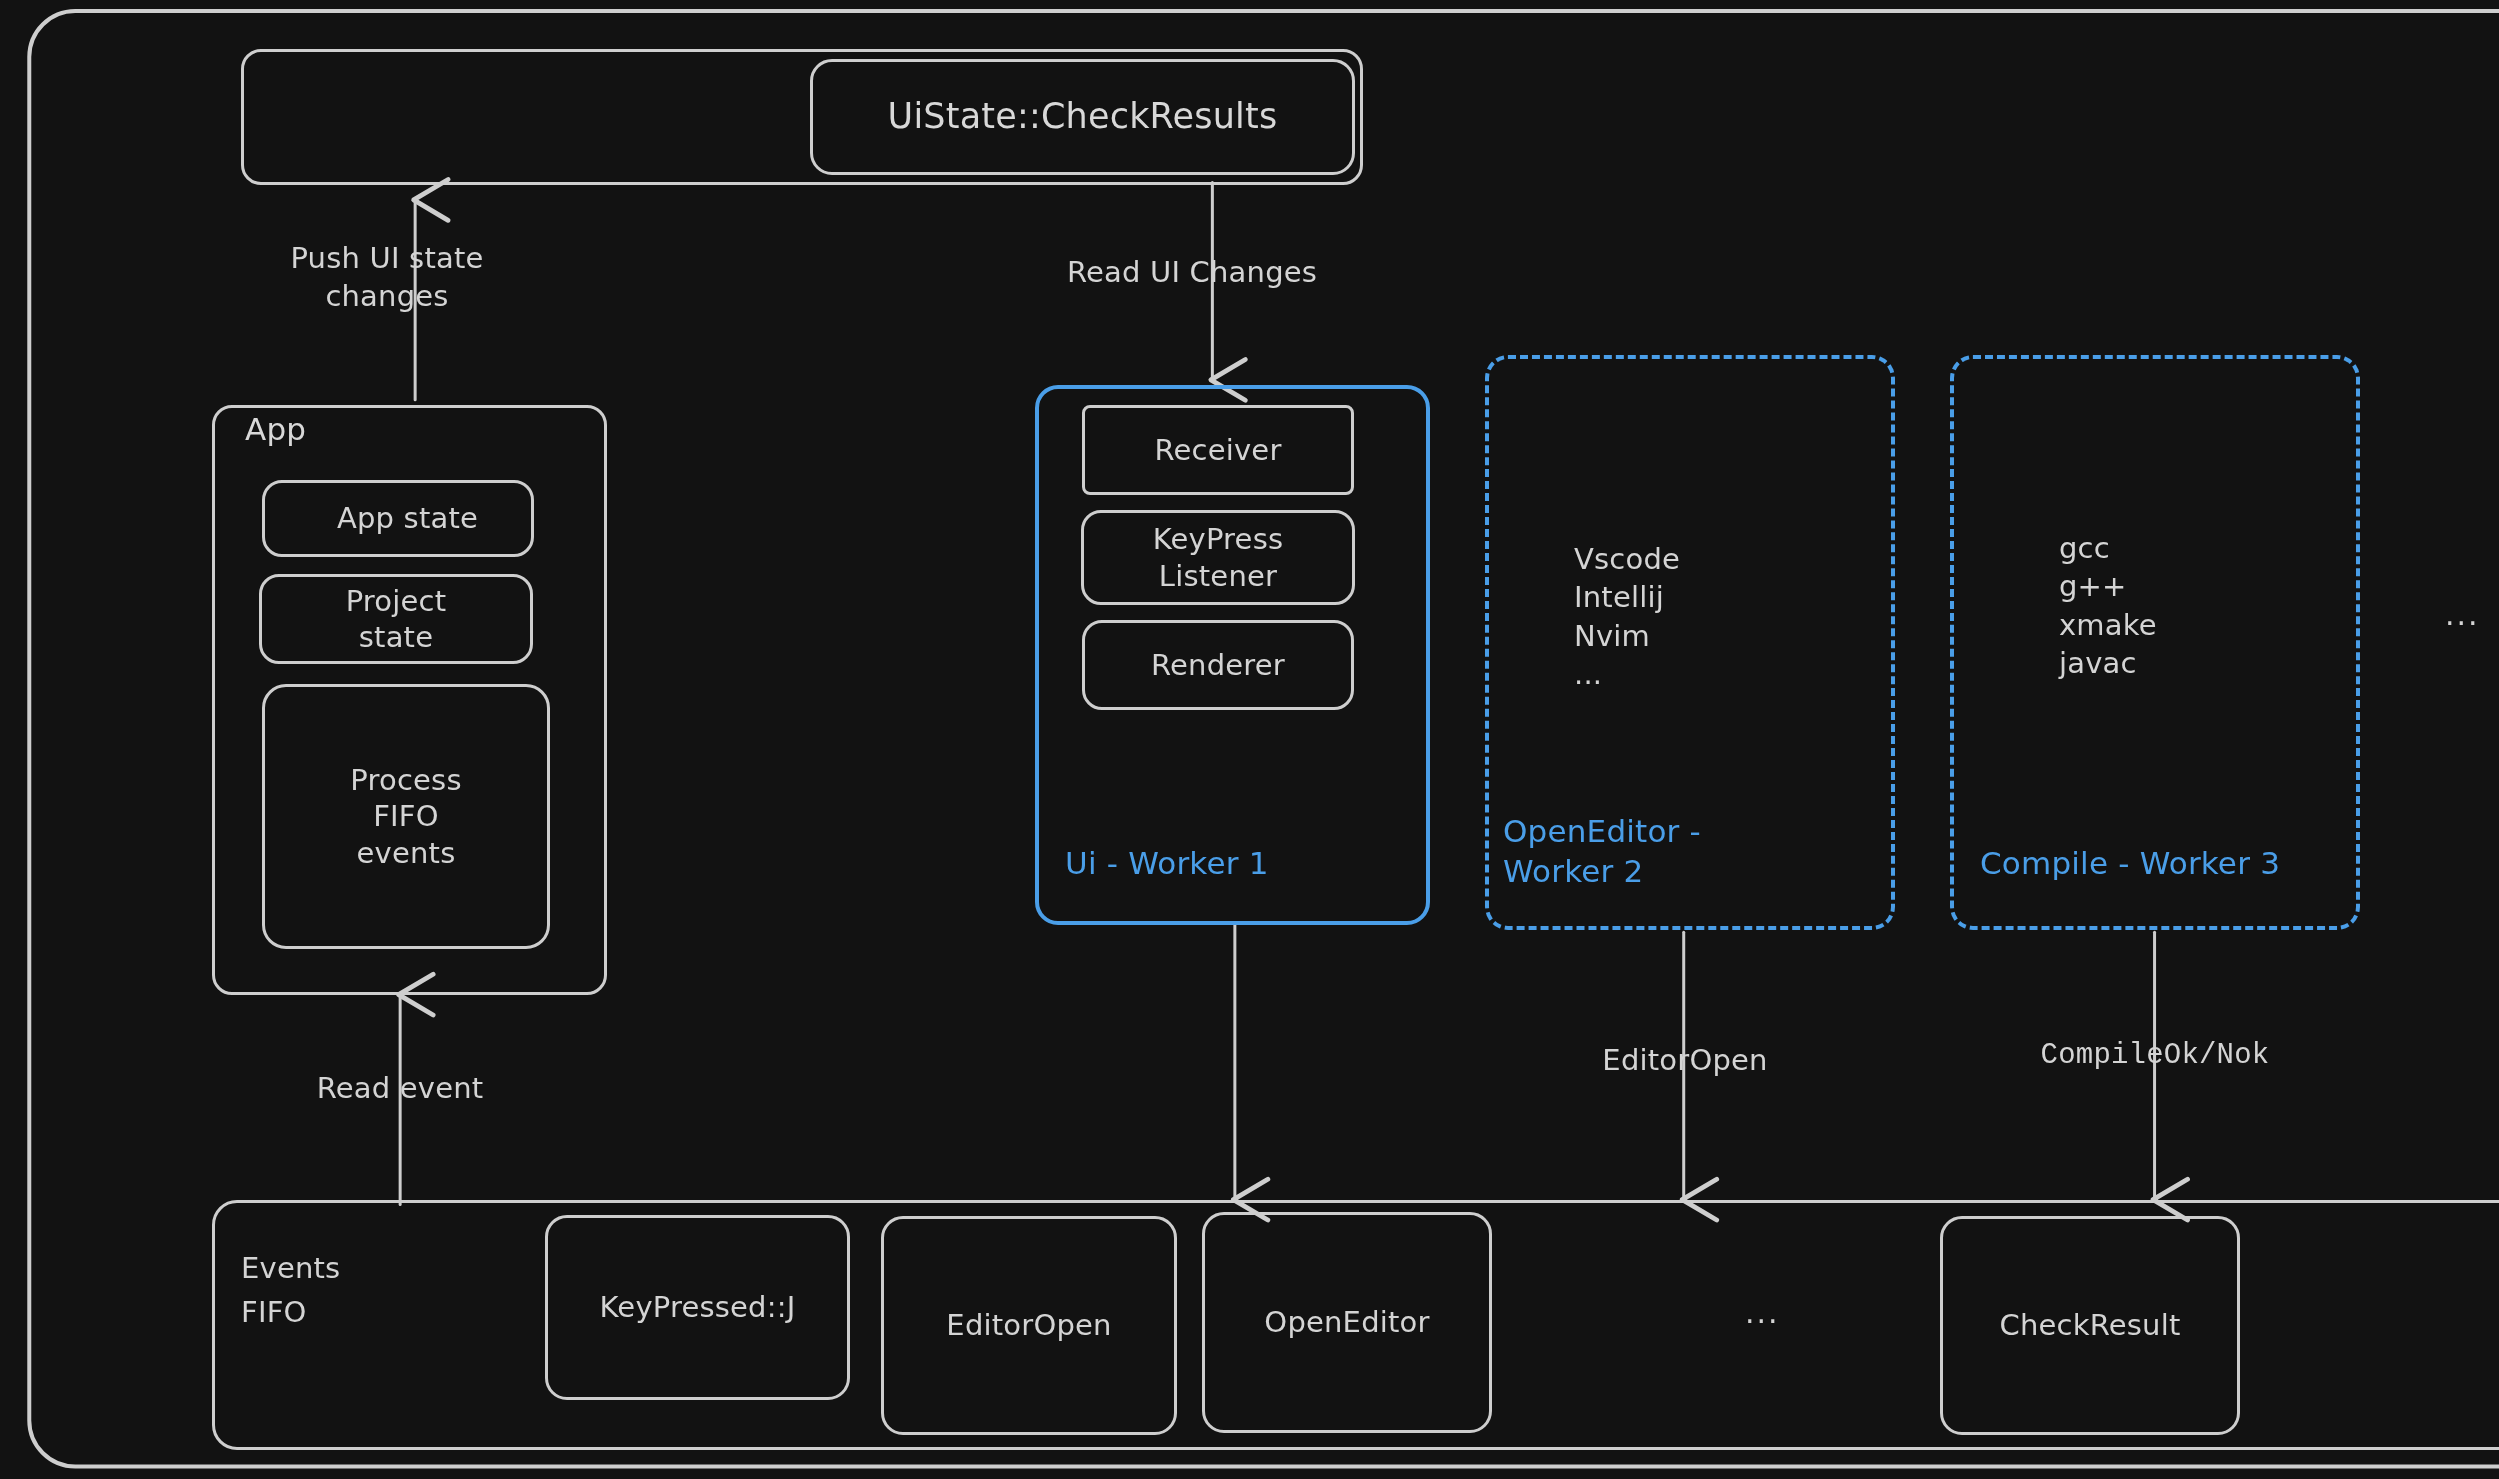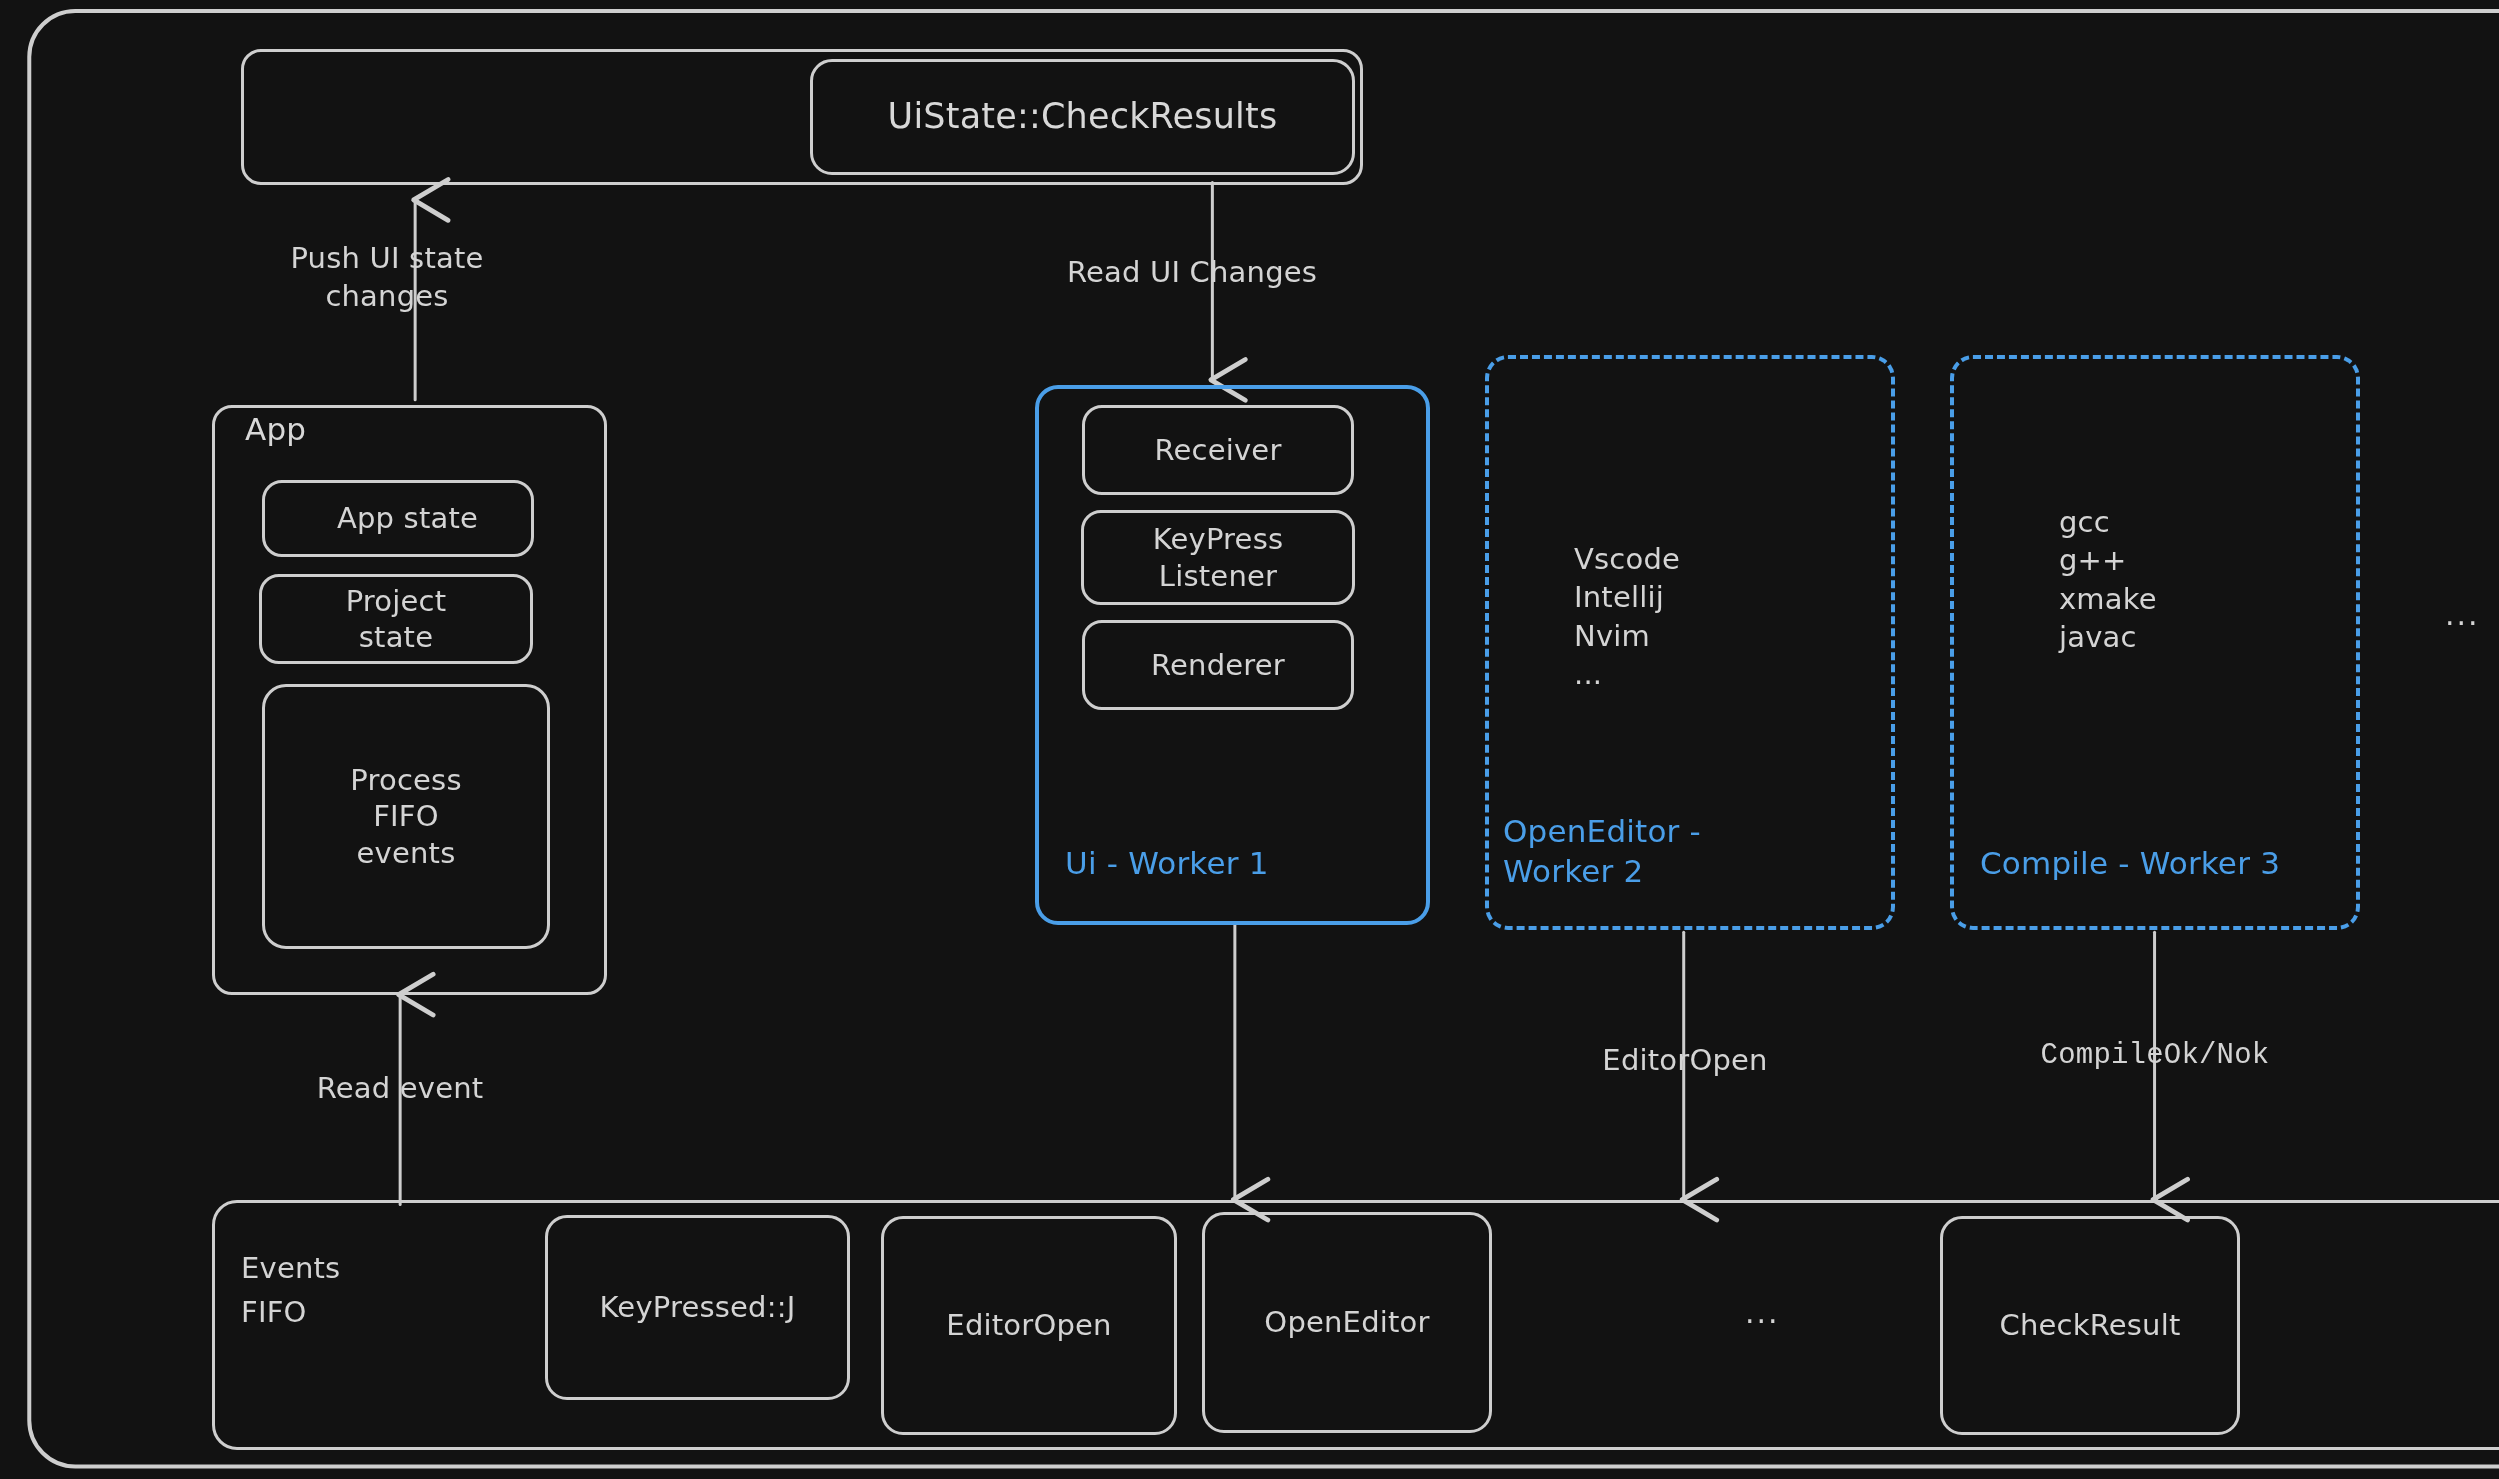--- a/index.html
+++ b/index.html
@@ -140,21 +140,21 @@
   </div>
 
   <div class="node box-white" style="left:262px; top:684px; width:288px; height:265px; font-size:29px; border-radius:24px;">
     <span class="label-text">Process
 FIFO
 events</span>
   </div>
 
   <div class="node box-blue nolabelbox" style="left:1035px; top:385px; width:395px; height:540px; border-radius:23px;"></div>
 
-  <div class="node box-white" style="left:1082px; top:405px; width:272px; height:90px; font-size:29px; border-radius:20px;">
+  <div class="node box-white" style="left:1082px; top:405px; width:272px; height:90px; font-size:29px; border-radius:8px;">
     <span class="label-text">Receiver</span>
   </div>
 
   <div class="node box-white" style="left:1081px; top:510px; width:274px; height:95px; font-size:29px; border-radius:20px;">
     <span class="label-text">KeyPress
 Listener</span>
   </div>
 
   <div class="node box-white" style="left:1082px; top:620px; width:272px; height:90px; font-size:29px; border-radius:20px;">
     <span class="label-text">Renderer</span>
@@ -167,21 +167,21 @@
   <div class="corner-label title-white" style="left:1574px; top:540px; font-size:29px; color:#d4d4d4; line-height:1.32;">Vscode
 Intellij
 Nvim
 ...</div>
 
   <div class="corner-label title-blue" style="left:1503px; top:812px; font-size:31px; line-height:1.28;">OpenEditor -
 Worker 2</div>
 
   <div class="node box-blue-dashed nolabelbox" style="left:1950px; top:355px; width:410px; height:575px; border-radius:23px;"></div>
 
-  <div class="corner-label title-white" style="left:2059px; top:503px; font-size:29px; color:#d4d4d4; line-height:1.32;">gcc
+  <div class="corner-label title-white" style="left:2059px; top:529px; font-size:29px; color:#d4d4d4; line-height:1.32;">gcc
 g++
 xmake
 javac</div>
 
   <div class="corner-label title-blue" style="left:1980px; top:845px; font-size:31px;">Compile - Worker 3</div>
 
   <div class="ellipsis" style="left:2445px; top:597px; font-size:30px;">...</div>
 
   <div class="edge-label" style="left:227px; top:240px; width:320px; font-size:29px;">Push UI state
 changes</div>

